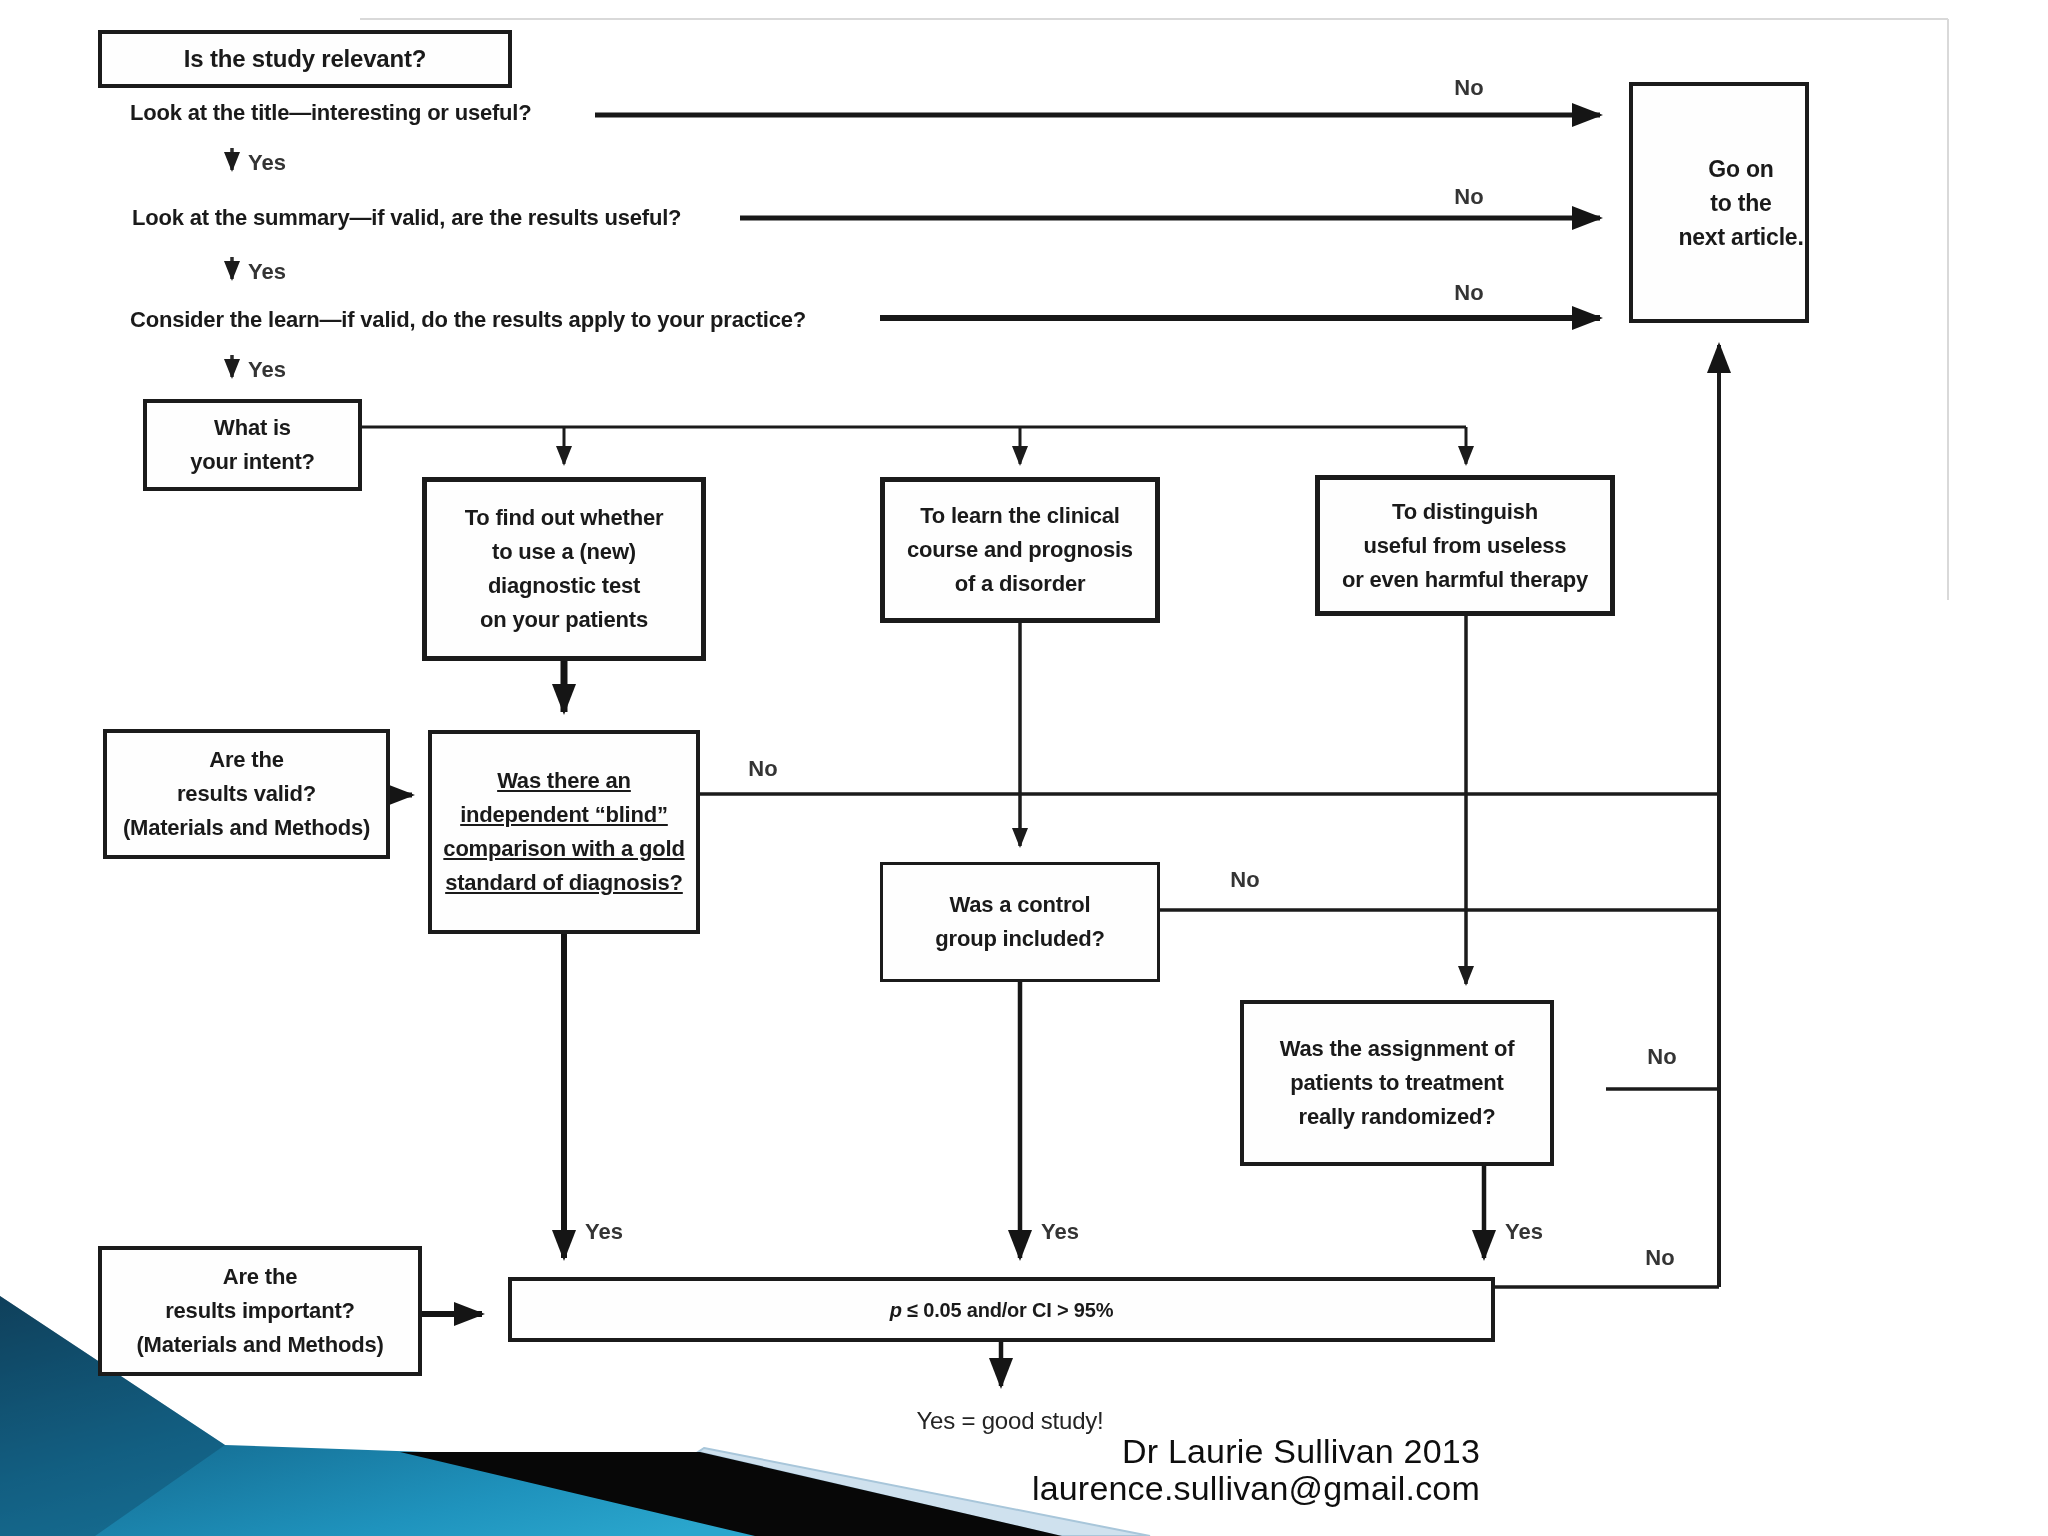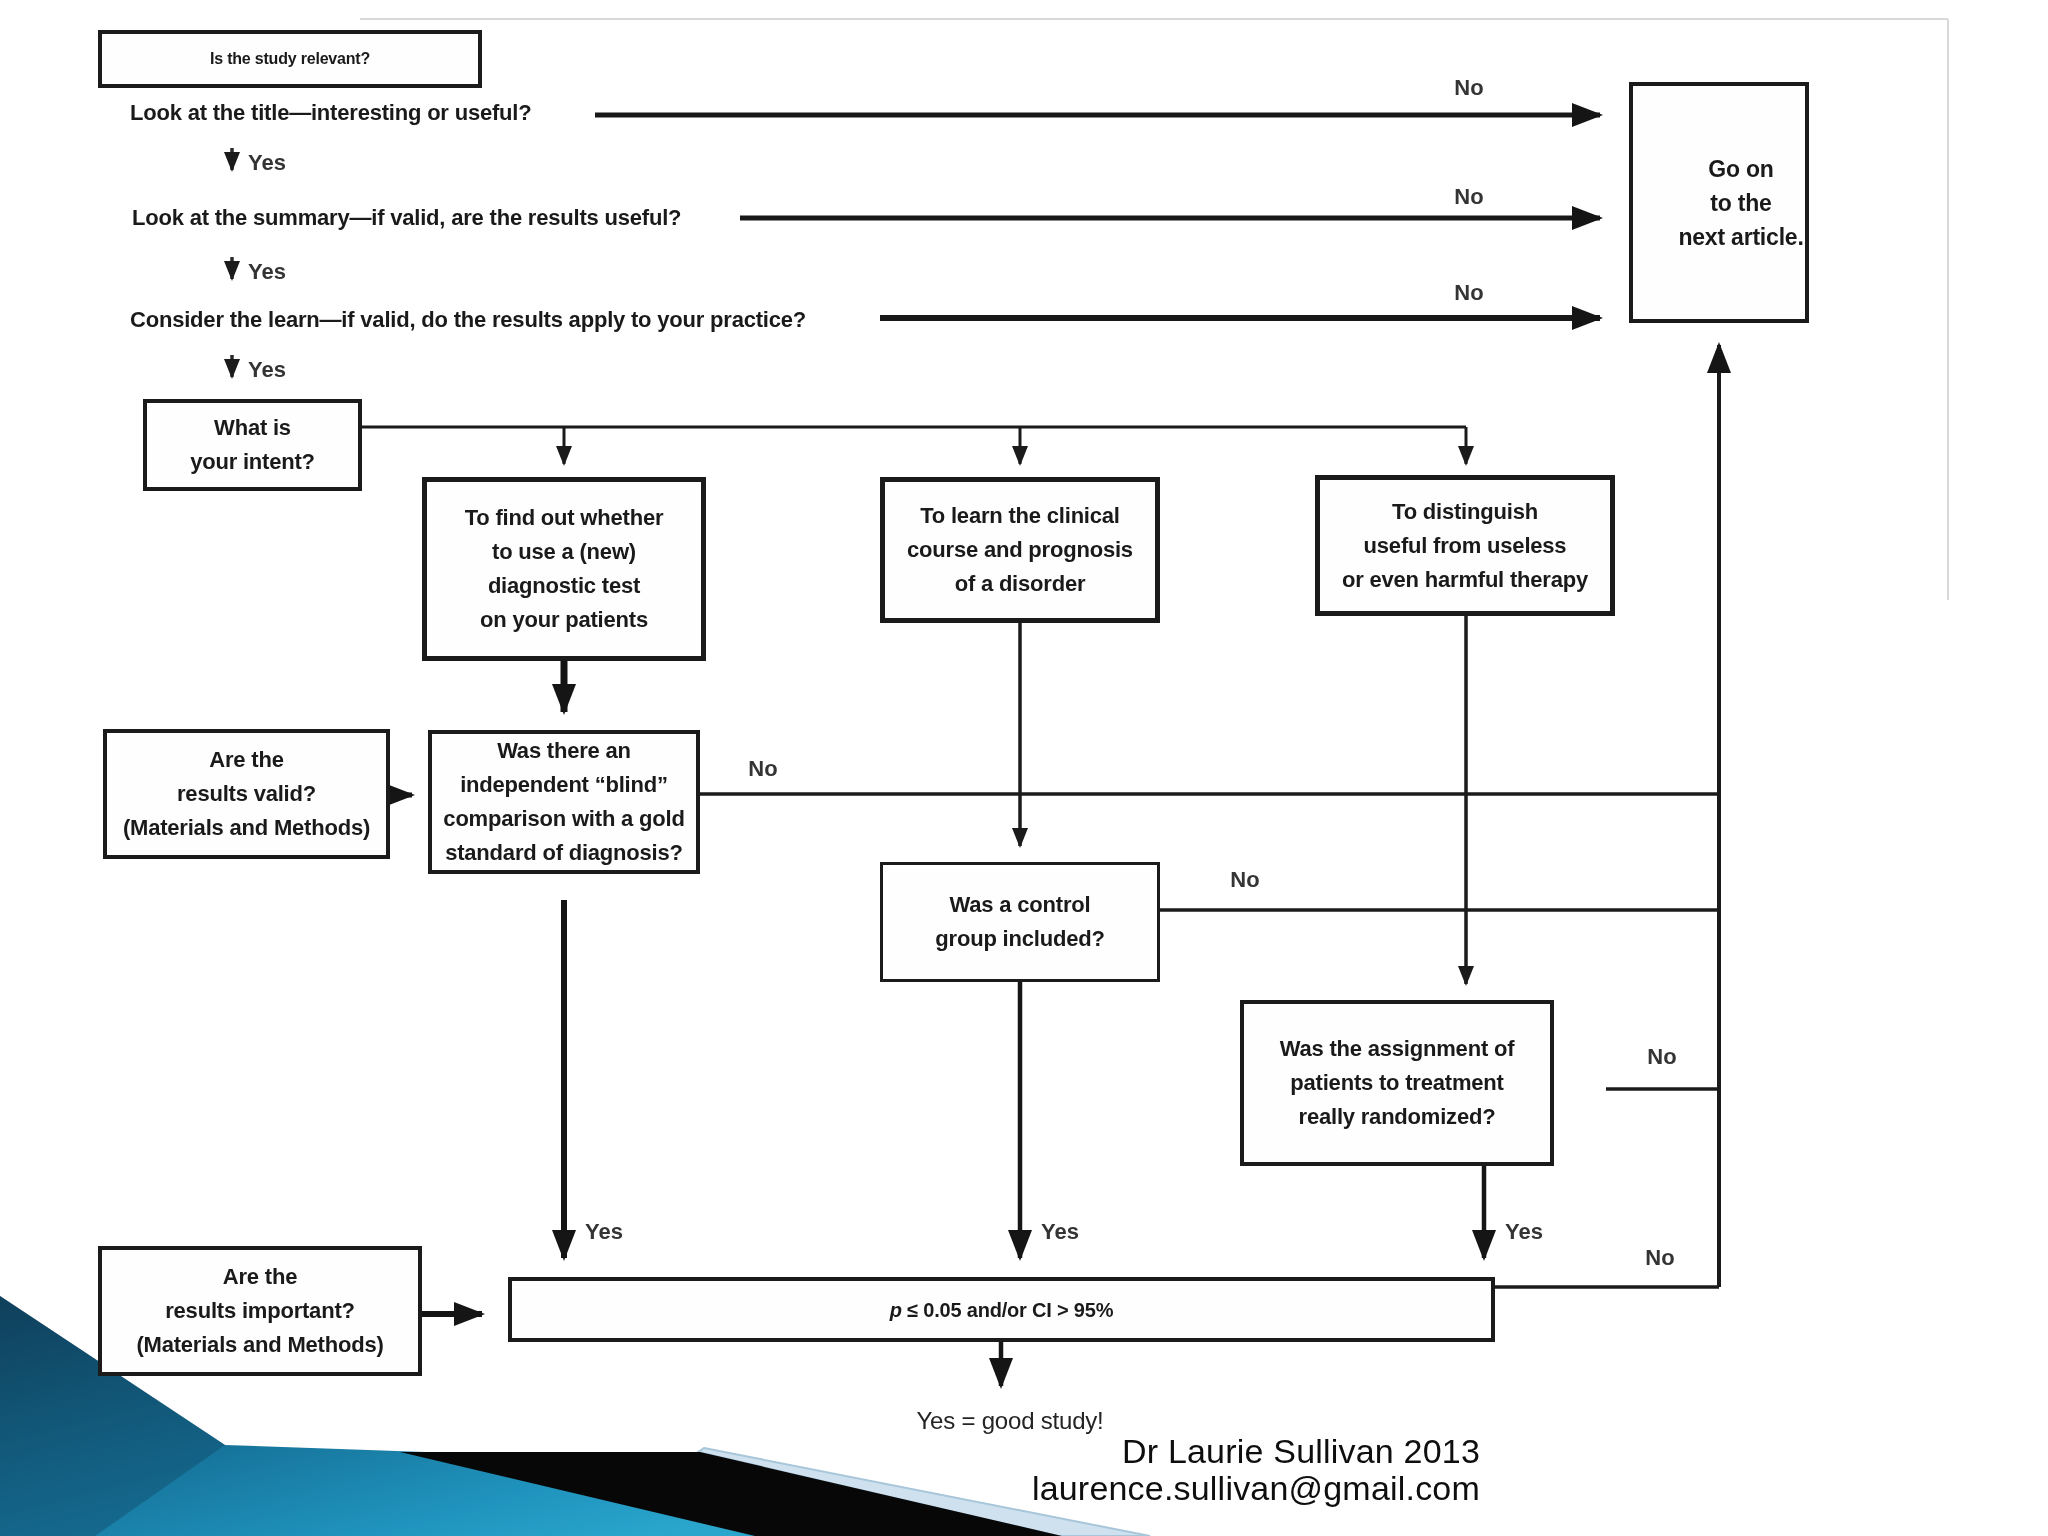--- a/index.html
+++ b/index.html
@@ -90,21 +90,21 @@
 
     <path d="M564,900 V1258" stroke="#141414" stroke-width="6" marker-end="url(#mB)" fill="none"></path>
     <path d="M1020,982 V1258" stroke="#161616" stroke-width="4.5" marker-end="url(#mB)" fill="none"></path>
     <path d="M1484,1166 V1258" stroke="#161616" stroke-width="4.5" marker-end="url(#mB)" fill="none"></path>
 
     <path d="M422,1314 H482" stroke="#141414" stroke-width="6" marker-end="url(#mB)" fill="none"></path>
 
     <path d="M1001,1342 V1386" stroke="#161616" stroke-width="4.5" marker-end="url(#mB)" fill="none"></path>
   </svg>
 
-  <div class="box" style="left:98px;top:30px;width:384px;height:58px;font-size:16px;">Is the study relevant?</div>
+  <div class="box" style="left:98px;top:30px;width:414px;height:58px;font-size:24px;">Is the study relevant?</div>
 
   <div class="rowtext" style="left:130px;top:96px;">Look at the title—interesting or useful?</div>
   <div class="rowtext" style="left:132px;top:201px;">Look at the summary—if valid, are the results useful?</div>
   <div class="rowtext" style="left:130px;top:303px;">Consider the learn—if valid, do the results apply to your practice?</div>
 
   <div class="lbl" style="left:248px;top:146px;width:70px;text-align:left;">Yes</div>
   <div class="lbl" style="left:248px;top:255px;width:70px;text-align:left;">Yes</div>
   <div class="lbl" style="left:248px;top:353px;width:70px;text-align:left;">Yes</div>
 
   <div class="lbl" style="left:1424px;top:71px;">No</div>
@@ -126,21 +126,21 @@
 course and prognosis
 of a disorder</div>
   <div class="box" style="left:1315px;top:475px;width:300px;height:141px;border-width:5px;">To distinguish
 useful from useless
 or even harmful therapy</div>
 
   <div class="box" style="left:103px;top:729px;width:287px;height:130px;">Are the
 results valid?
 (Materials and Methods)</div>
 
-  <div class="box" style="left:428px;top:730px;width:272px;height:144px;">Was there an
+  <div class="box" style="left:428px;top:730px;width:272px;height:204px;text-decoration:underline;">Was there an
 independent “blind”
 comparison with a gold
 standard of diagnosis?</div>
   <div class="box thin" style="left:880px;top:862px;width:280px;height:120px;">Was a control
 group included?</div>
   <div class="box" style="left:1240px;top:1000px;width:314px;height:166px;">Was the assignment of
 patients to treatment
 really randomized?</div>
 
   <div class="lbl" style="left:718px;top:752px;">No</div>

